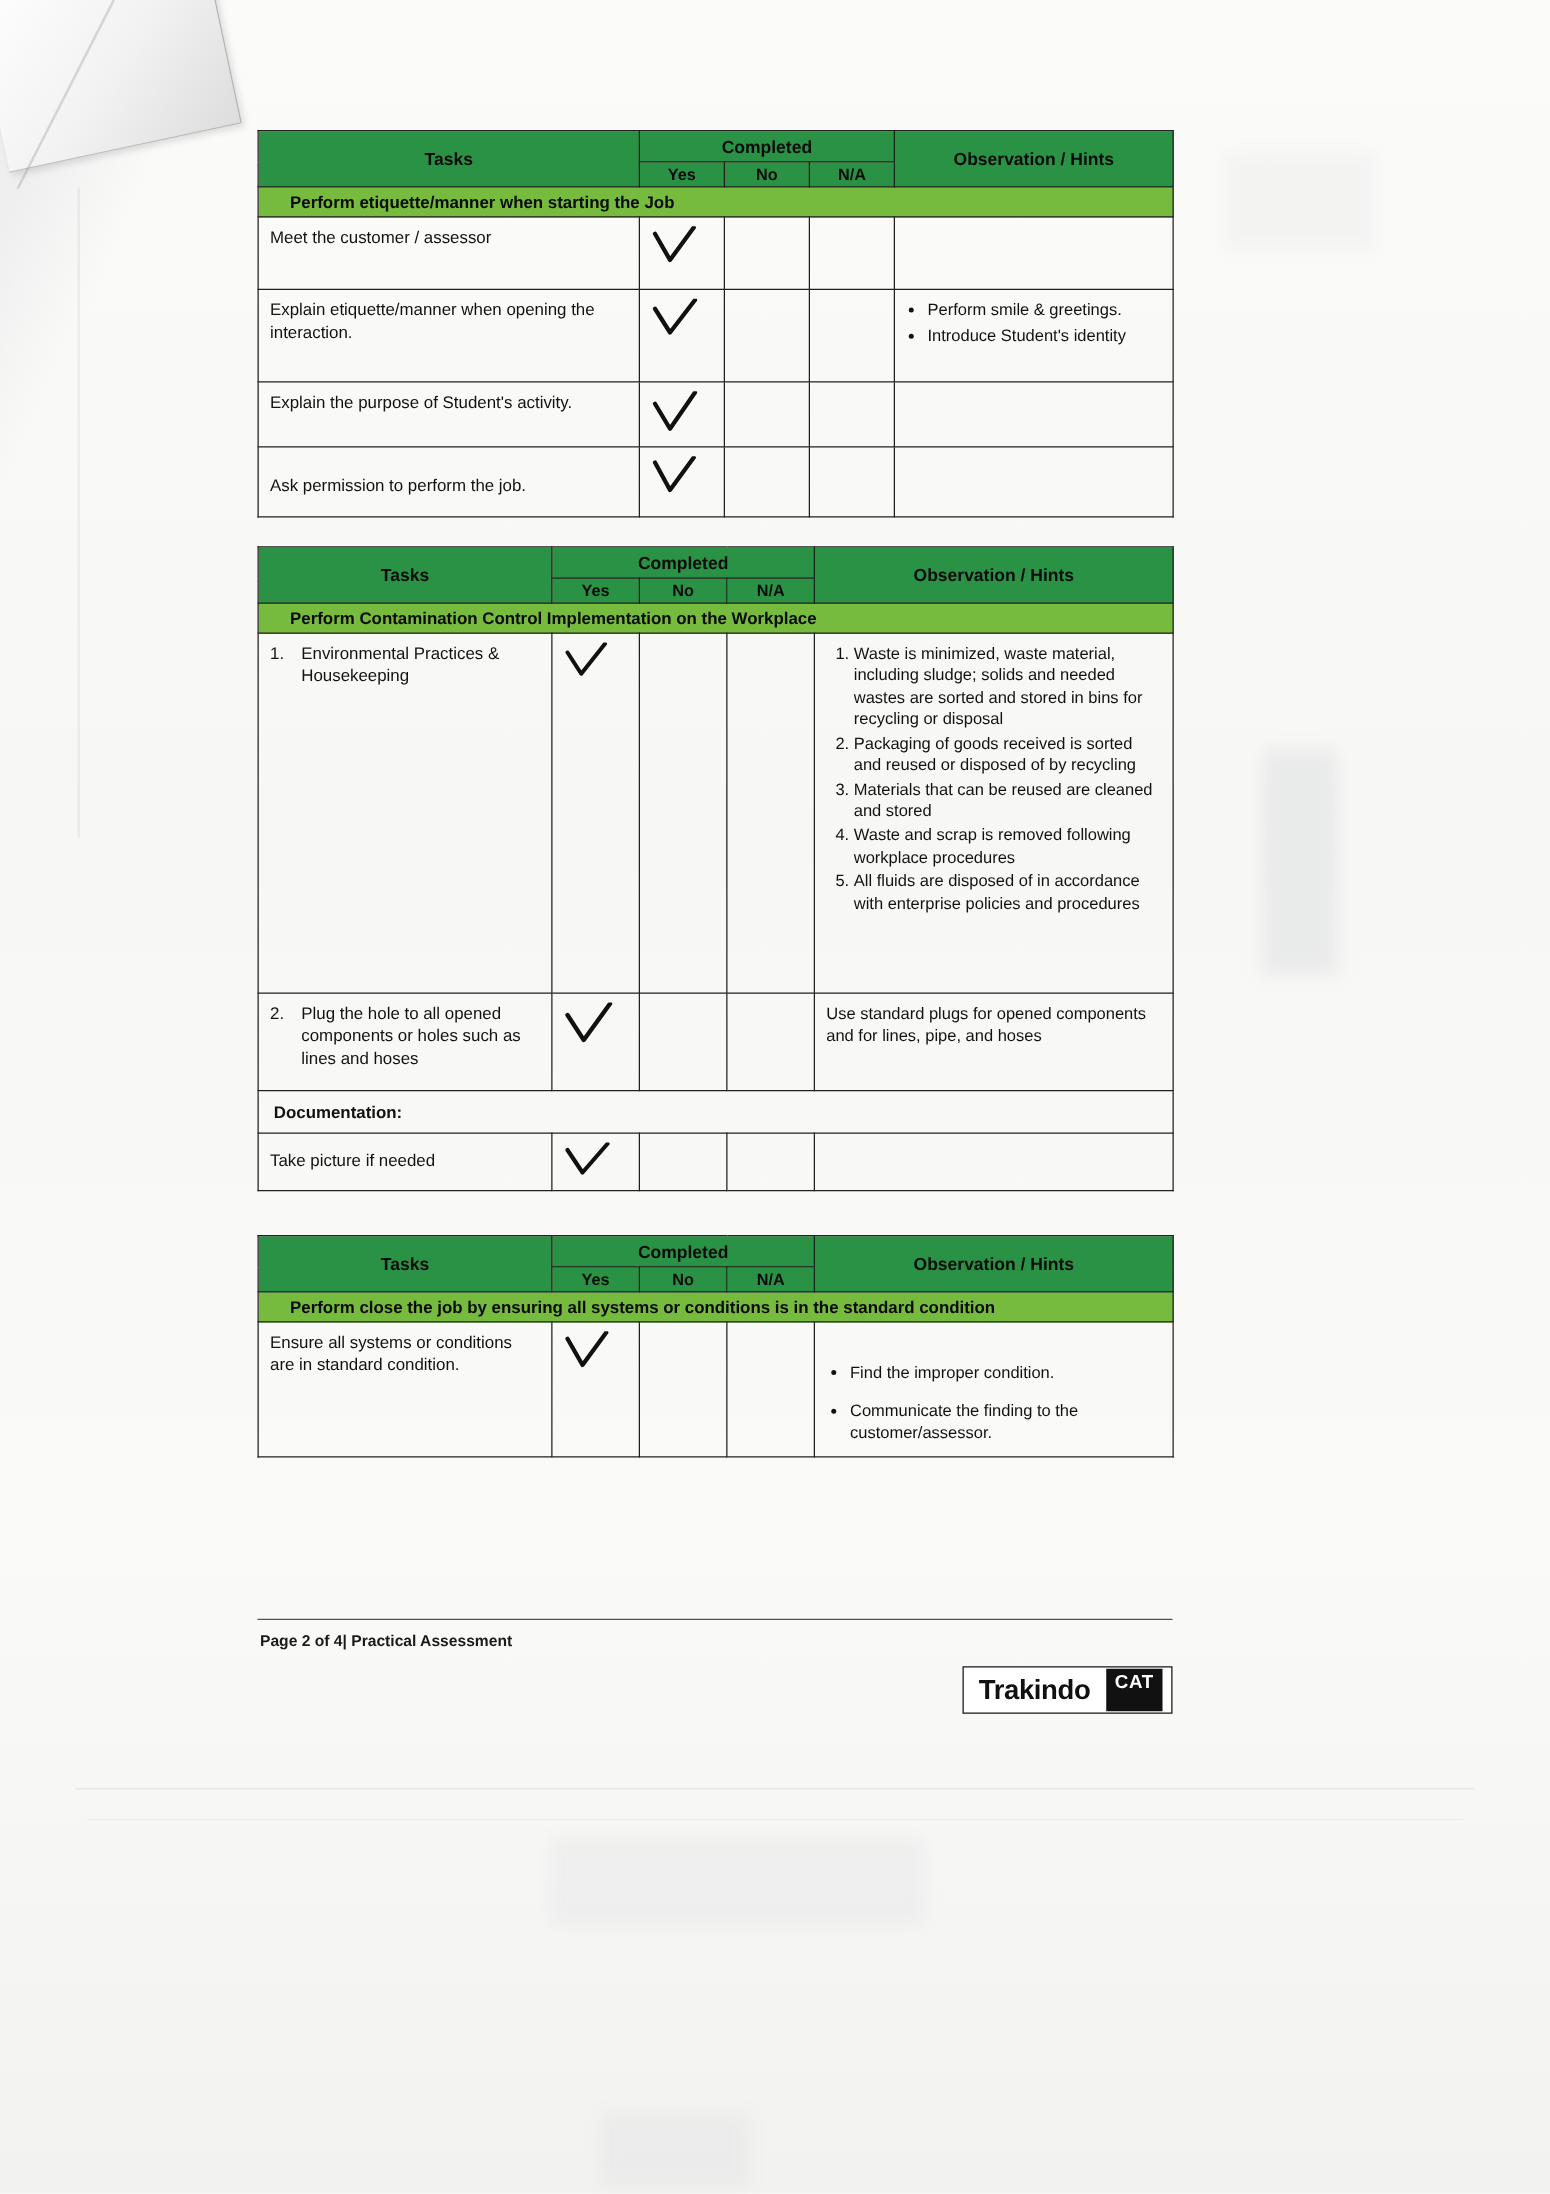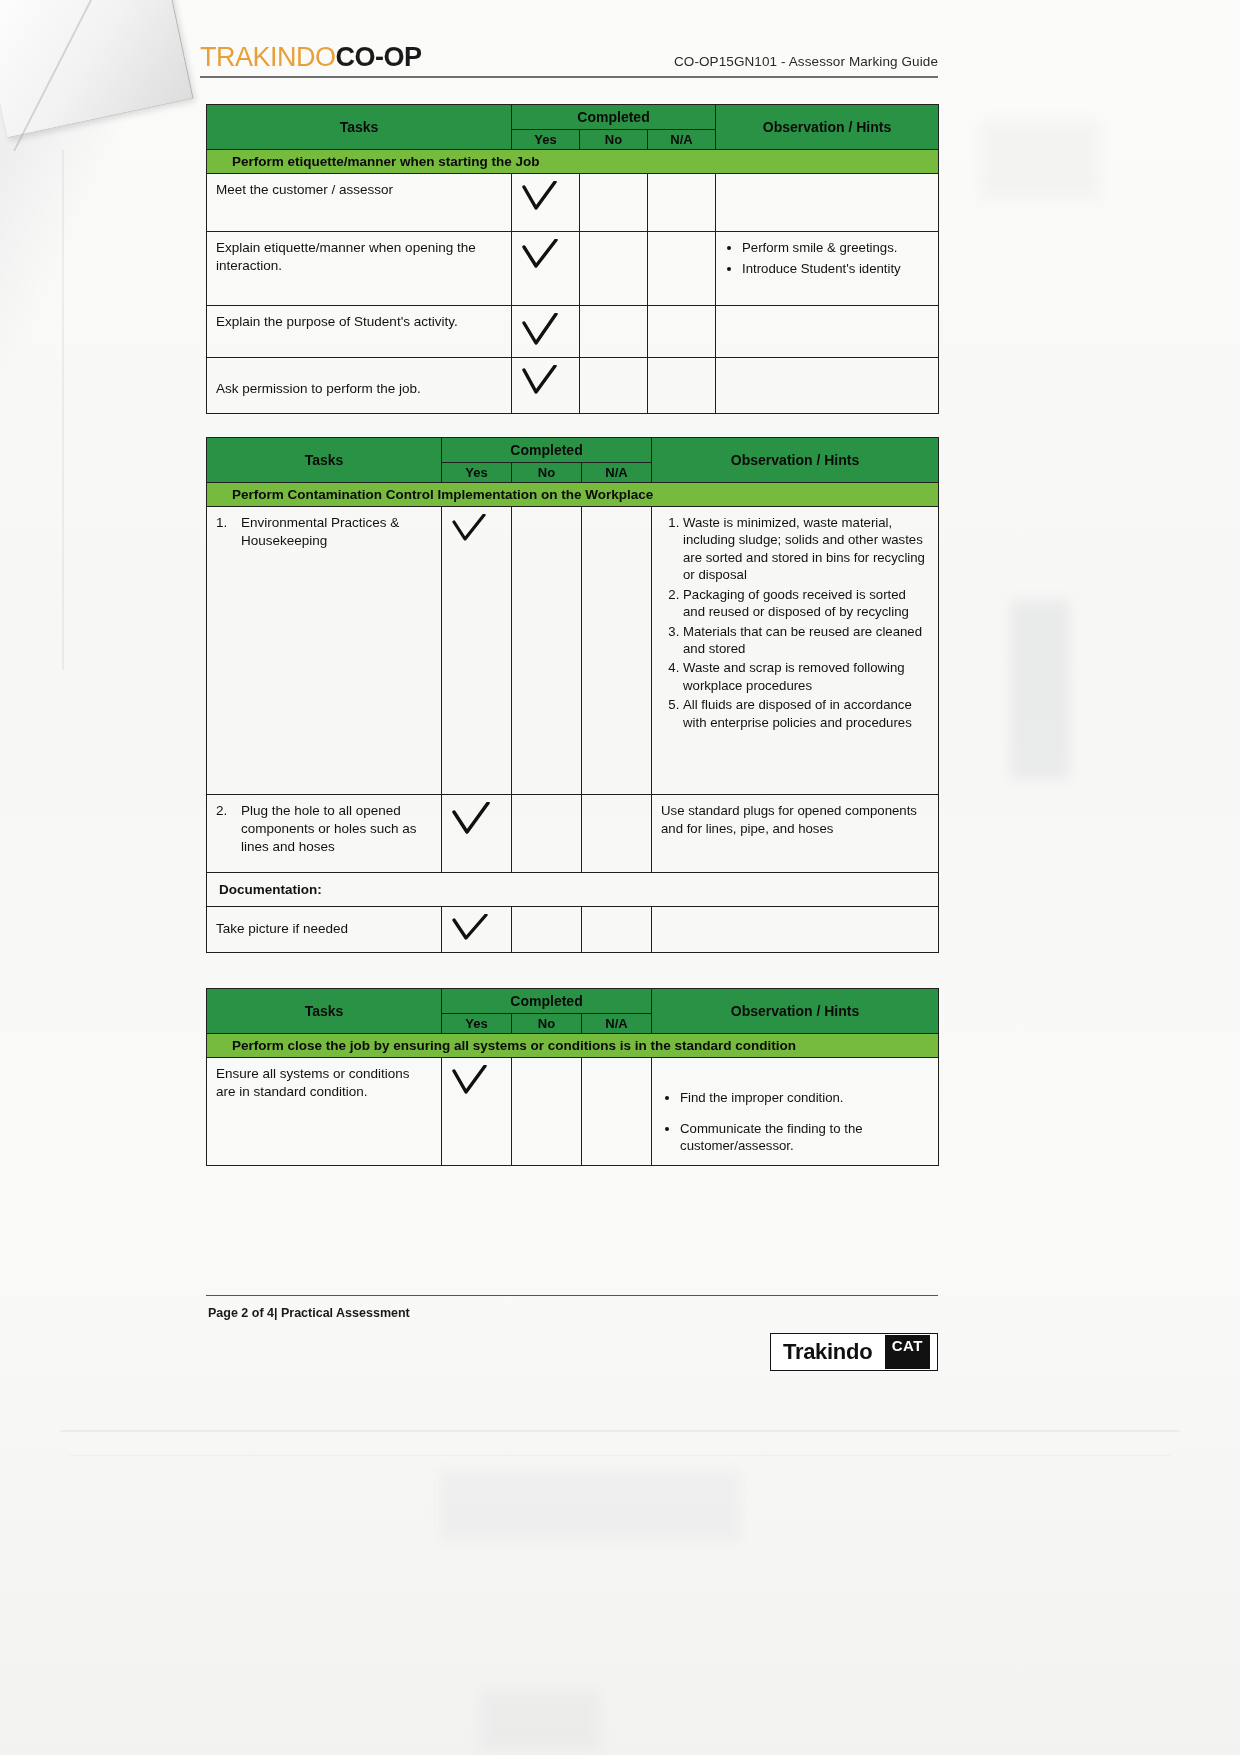--- a/index.html
+++ b/index.html
@@ -202,26 +202,20 @@
 <div class="fold-line" style="left:62px; top:150px; width:2px; height:520px; opacity:.35;"></div>
 <div class="fold-line" style="left:60px; top:1430px; width:1120px; height:2px; opacity:.30;"></div>
 <div class="fold-line" style="left:70px; top:1455px; width:1100px; height:1px; opacity:.22;"></div>
 <div class="smudge" style="left:1010px; top:600px; width:60px; height:180px;"></div>
 <div class="smudge" style="left:980px; top:120px; width:120px; height:80px; opacity:.5;"></div>
 <div class="smudge" style="left:440px; top:1470px; width:300px; height:70px; opacity:.6;"></div>
 <div class="smudge" style="left:480px; top:1690px; width:120px; height:60px; opacity:.55;"></div>
 
 <div class="sheet">
 
-  <div class="doc-header">
-    <div class="brand">
-      <span class="b-orange">TRAKINDO</span><span class="b-black">CO-OP</span>
-    </div>
-    <div class="doc-code">CO-OP15GN101 - Assessor Marking Guide</div>
-  </div>
 
   <table class="tbl" style="top:104px;">
     <colgroup>
       <col style="width:305px">
         <col style="width:68px">
         <col style="width:68px">
         <col style="width:68px">
         <col style="width:223px">
     </colgroup>
     <thead>
@@ -340,21 +334,21 @@
           <span class="tick">
             <svg width="36" height="30" viewBox="0 0 36 30">
                 <path d="M3 8 L14 25 L33 1" stroke="#111" stroke-width="3.2" fill="none" stroke-linecap="round" stroke-linejoin="round"></path>
               </svg>
           </span>
         </td>
         <td class="tick-cell"></td>
         <td class="tick-cell"></td>
         <td class="obs-cell">
           <ol>
-            <li>Waste is minimized, waste material, including sludge; solids and other wastes are sorted and stored in bins for recycling or disposal</li>
+            <li>Waste is minimized, waste material, including sludge; solids and needed wastes are sorted and stored in bins for recycling or disposal</li>
             <li>Packaging of goods received is sorted and reused or disposed of by recycling</li>
             <li>Materials that can be reused are cleaned and stored</li>
             <li>Waste and scrap is removed following workplace procedures</li>
             <li>All fluids are disposed of in accordance with enterprise policies and procedures</li>
           </ol>
         </td>
       </tr>
 
       <tr style="height:78px;">
         <td class="task-cell">

